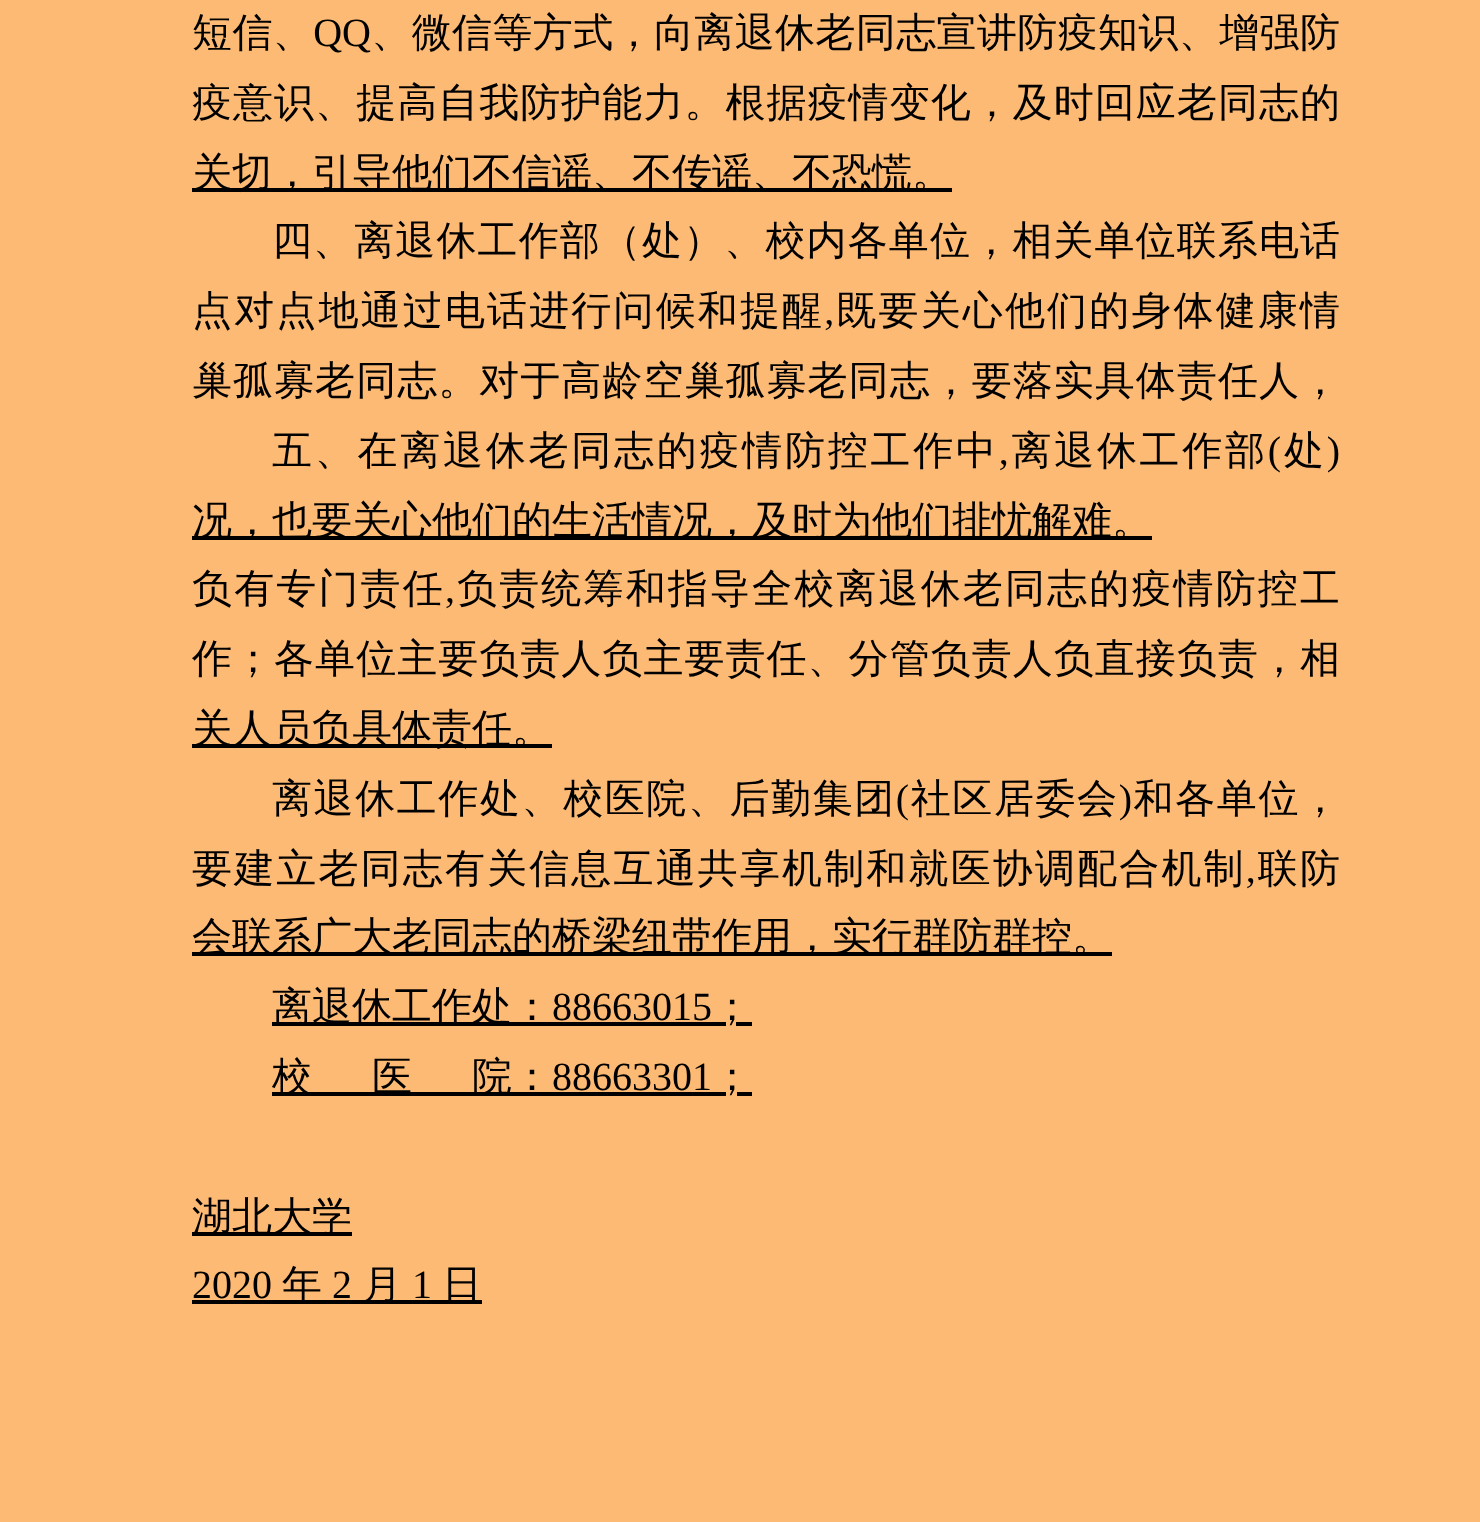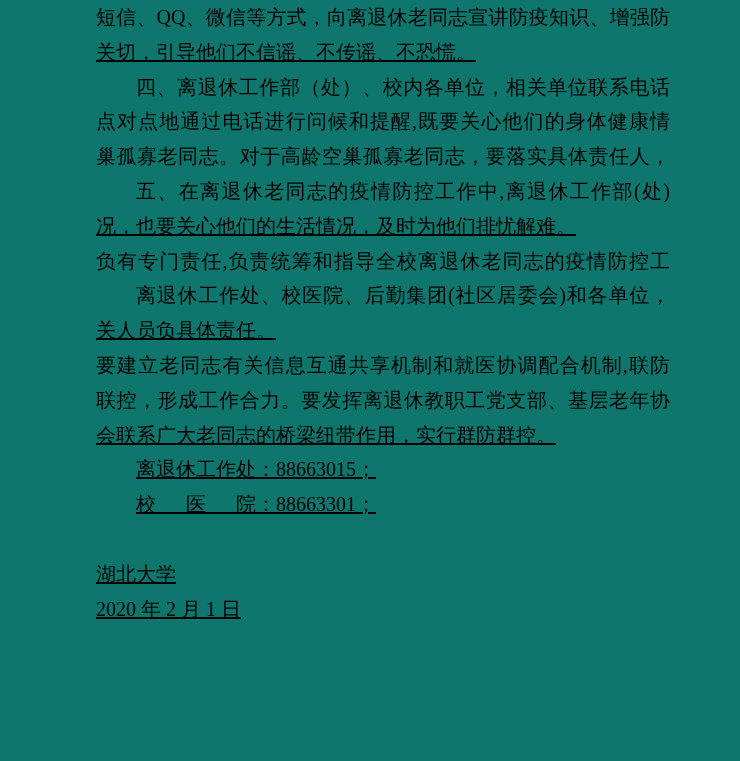--- a/index.html
+++ b/index.html
@@ -6,21 +6,21 @@
   html, body {
     margin: 0;
     padding: 0;
     width: 740px;
     height: 761px;
     overflow: hidden;
   }
   .page {
     width: 740px;
     height: 761px;
-    background: #0f766e;
+    background: #fdba74;
     box-sizing: border-box;
     overflow: hidden;
   }
   .doc {
     box-sizing: content-box;
     padding-left: 96px;
     padding-right: 70px;
     padding-top: 0;
     width: 574px;
     font-family: "Liberation Serif", "DejaVu Serif", serif;
@@ -59,31 +59,32 @@
     padding-right: 63px;
   }
 </style>
 </head>
 <body>
 
 <div class="page">
   <div class="doc">
     <div id="doc-body">
         <div class="line">短信、QQ、微信等方式，向离退休老同志宣讲防疫知识、增强防</div>
+        <div class="line">疫意识、提高自我防护能力。根据疫情变化，及时回应老同志的</div>
         <div class="line end">关切，引导他们不信谣、不传谣、不恐慌。</div>
         <div class="line indent">四、离退休工作部（处）、校内各单位，相关单位联系电话</div>
         <div class="line">点对点地通过电话进行问候和提醒,既要关心他们的身体健康情</div>
         <div class="line">巢孤寡老同志。对于高龄空巢孤寡老同志，要落实具体责任人，</div>
         <div class="line indent">五、在离退休老同志的疫情防控工作中,离退休工作部(处)</div>
         <div class="line end">况，也要关心他们的生活情况，及时为他们排忧解难。</div>
         <div class="line">负有专门责任,负责统筹和指导全校离退休老同志的疫情防控工</div>
+        <div class="line">作；各单位主要负责人负主要责任、分管负责人负直接负责，相</div>
+        <div class="line end">关人员负具体责任。</div>
         <div class="line indent">离退休工作处、校医院、后勤集团(社区居委会)和各单位，</div>
-        <div class="line end">关人员负具体责任。</div>
         <div class="line">要建立老同志有关信息互通共享机制和就医协调配合机制,联防</div>
-        <div class="line">联控，形成工作合力。要发挥离退休教职工党支部、基层老年协</div>
         <div class="line end">会联系广大老同志的桥梁纽带作用，实行群防群控。</div>
         <div class="line indent end">离退休工作处：88663015；</div>
         <div class="line indent end"><span class="spread">校医院</span>：88663301；</div>
       </div>
     <div class="spacer"></div>
     <div class="line end sig-org">湖北大学</div>
     <div class="line end sig-date">2020 年 2 月 1 日</div>
   </div>
 </div>
 

